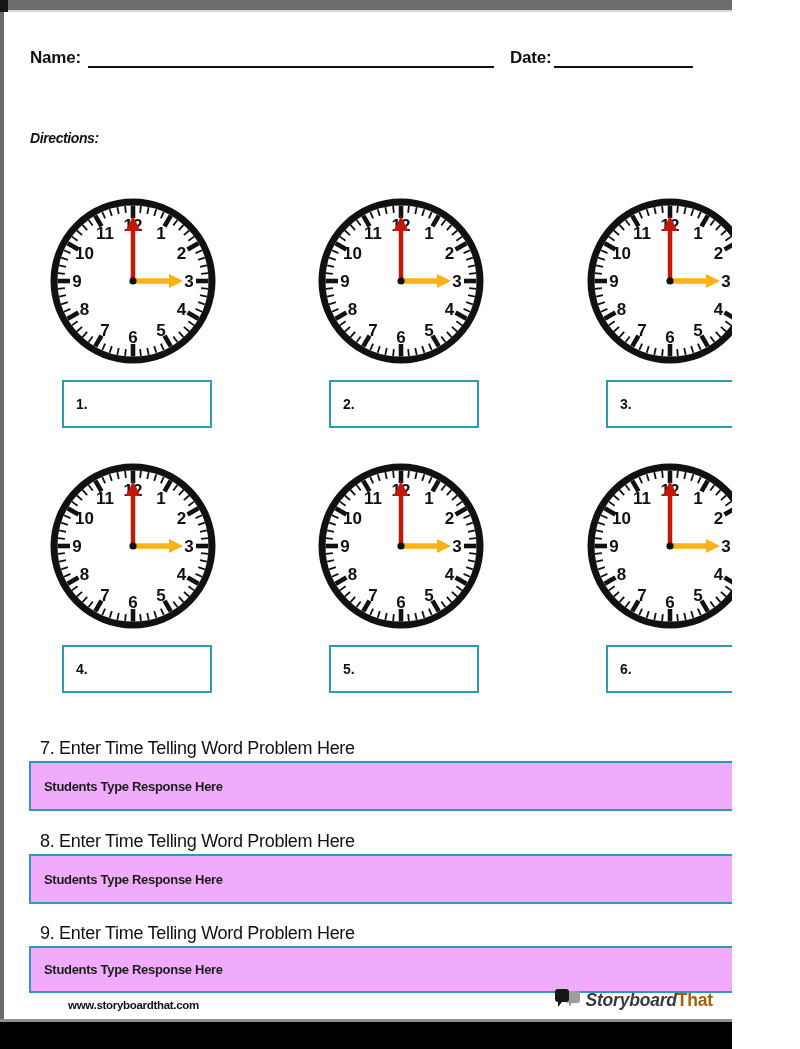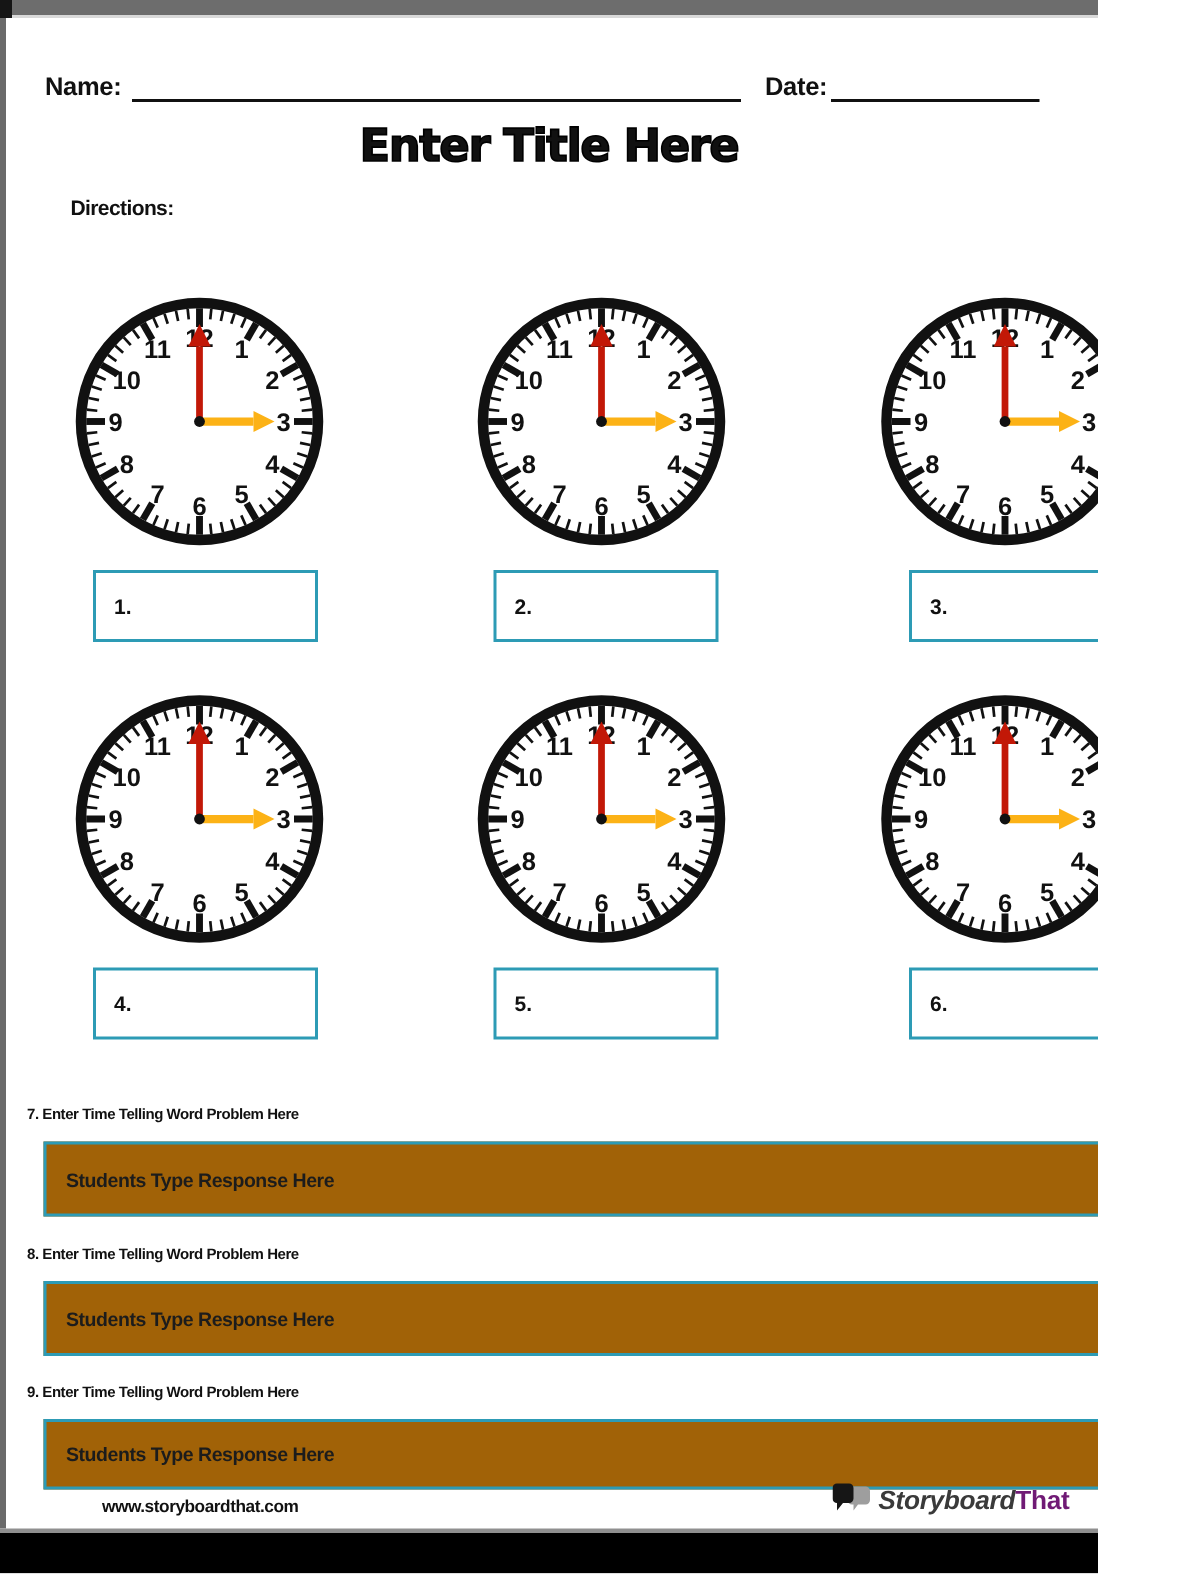--- a/index.html
+++ b/index.html
@@ -23,70 +23,69 @@
   .date-label{left:510px;top:48px;}
   .write-line{position:absolute;border-bottom:2px solid #111;height:18px;}
   .name-line{left:88px;top:48px;width:406px;}
   .date-line{left:554px;top:48px;width:139px;}
   .page-title{
     position:absolute;left:0;top:80px;width:100%;text-align:center;
     font-family:"DejaVu Sans","Liberation Sans",sans-serif;
     font-size:30px;font-weight:800;letter-spacing:-1px;
     -webkit-text-stroke:1.1px #000;
   }
-  .directions{position:absolute;left:47px;top:130px;font-size:14px;font-weight:bold;letter-spacing:-0.4px;}
+  .directions{position:absolute;left:30px;top:130px;font-size:14px;font-weight:bold;letter-spacing:-0.4px;font-style:italic;}
 
   
   .clock-unit{position:absolute;width:170px;height:170px;}
   .clock-unit svg{width:170px;height:170px;display:block;}
 
   .answer-box{
     position:absolute;width:150px;height:48px;background:#fff;
     border:2px solid var(--box-border,#2d9bb5);
     display:flex;align-items:center;box-sizing:border-box;
   }
   .answer-box span{padding-left:12px;font-size:14px;font-weight:bold;}
 
   
   .problem-label{
-    position:absolute;left:18px;font-size:10px;font-weight:bold;letter-spacing:-0.3px;
+    position:absolute;left:40px;font-size:18px;font-weight:normal;letter-spacing:-0.3px;
   }
   .response-box{
-    position:absolute;left:29px;width:736px;background:#a16207;
+    position:absolute;left:29px;width:736px;background:#f0abfc;
     border:2px solid var(--box-border,#2d9bb5);
     display:flex;align-items:center;box-sizing:border-box;
   }
   .response-box span{padding-left:13px;font-size:13px;font-weight:bold;letter-spacing:-0.3px;color:#1c1c1c;}
 
   
   .footer-url{position:absolute;left:30px;top:999px;font-size:11.5px;font-weight:bold;letter-spacing:-0.3px;margin-left:38px;}
   .logo{position:absolute;right:19px;top:988px;display:flex;align-items:center;gap:4px;}
   .logo-text{font-size:17.5px;font-weight:bold;letter-spacing:-0.2px;}
   .logo-text .primary{color:#3a3a3a;font-style:italic;}
-  .logo-text .secondary{color:#701a75;}
+  .logo-text .secondary{color:#a16207;}
 </style>
 </head>
 <body>
 
 <div class="canvas">
 
   <div class="topbar"></div>
   <div class="topbar-line"></div>
   <div class="corner-tl"></div>
   <div class="corner-tr"></div>
   <div class="strip-left"></div>
   <div class="strip-right"></div>
   <div class="page-edge"></div>
   <div class="bottombar"></div>
 
   <div class="hdr-label name-label">Name:</div>
   <div class="write-line name-line"></div>
   <div class="hdr-label date-label">Date:</div>
   <div class="write-line date-line"></div>
-  <div class="page-title">Enter Title Here</div>
   <div class="directions">Directions:</div>
 
   <div id="clock-area">
       <div class="clock-unit" style="left: 48px; top: 196px;">
     <svg viewBox="0 0 170 170">
           <circle cx="85" cy="85" r="79" fill="#ffffff" stroke="#111111" stroke-width="7"></circle>
           <line x1="85" y1="9.5" x2="85" y2="22" stroke="#111111" stroke-width="4.6"></line>
           <line x1="92.89189897670784" y1="9.913596899695364" x2="92.16019973383426" y2="16.87525016727328" stroke="#111111" stroke-width="1.8"></line>
           <line x1="100.69733265674083" y1="11.149856144597663" x2="99.24195082101652" y2="17.996889349734317" stroke="#111111" stroke-width="1.8"></line>
           <line x1="108.33078307530853" y1="13.195233019715914" x2="106.1676641146839" y2="19.85262863378199" stroke="#111111" stroke-width="1.8"></line>

